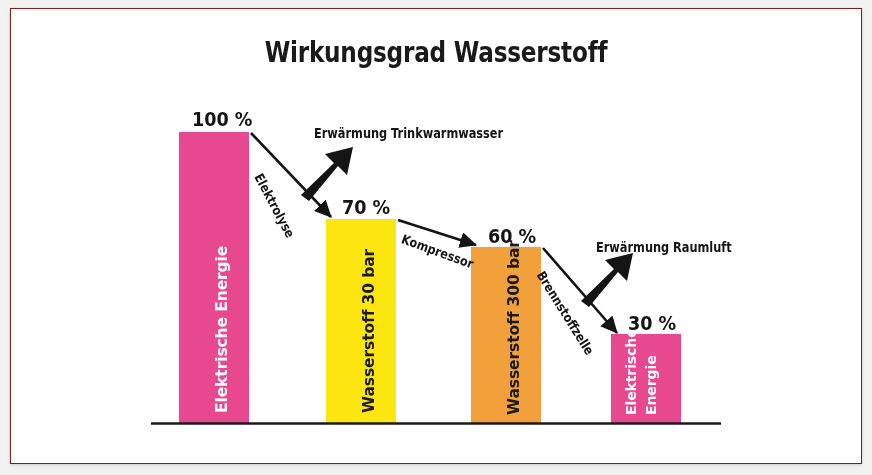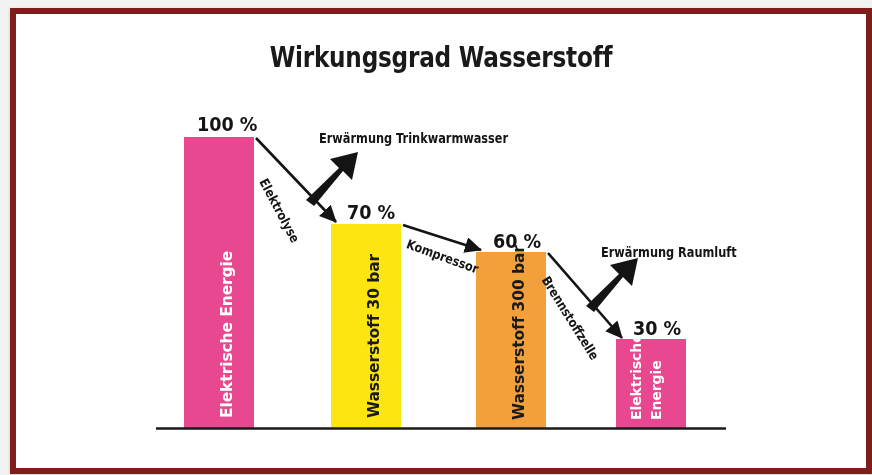--- a/index.html
+++ b/index.html
@@ -19,21 +19,21 @@
     width: 872px;
     height: 475px;
     background: #f2f2f2;
   }
   .frame {
     position: absolute;
     left: 10px; top: 8px;
     width: 850px;
     height: 454px;
     background: #ffffff;
-    border: 6px solid #7f1d1d;
+    border: 1px solid #7f1d1d;
     box-shadow: 0 1px 3px rgba(0,0,0,0.16);
     overflow: hidden;
   }
   .stage {
     position: absolute;
     left: 0; top: 0;
     width: 850px;
     height: 454px;
   }
   .title {

